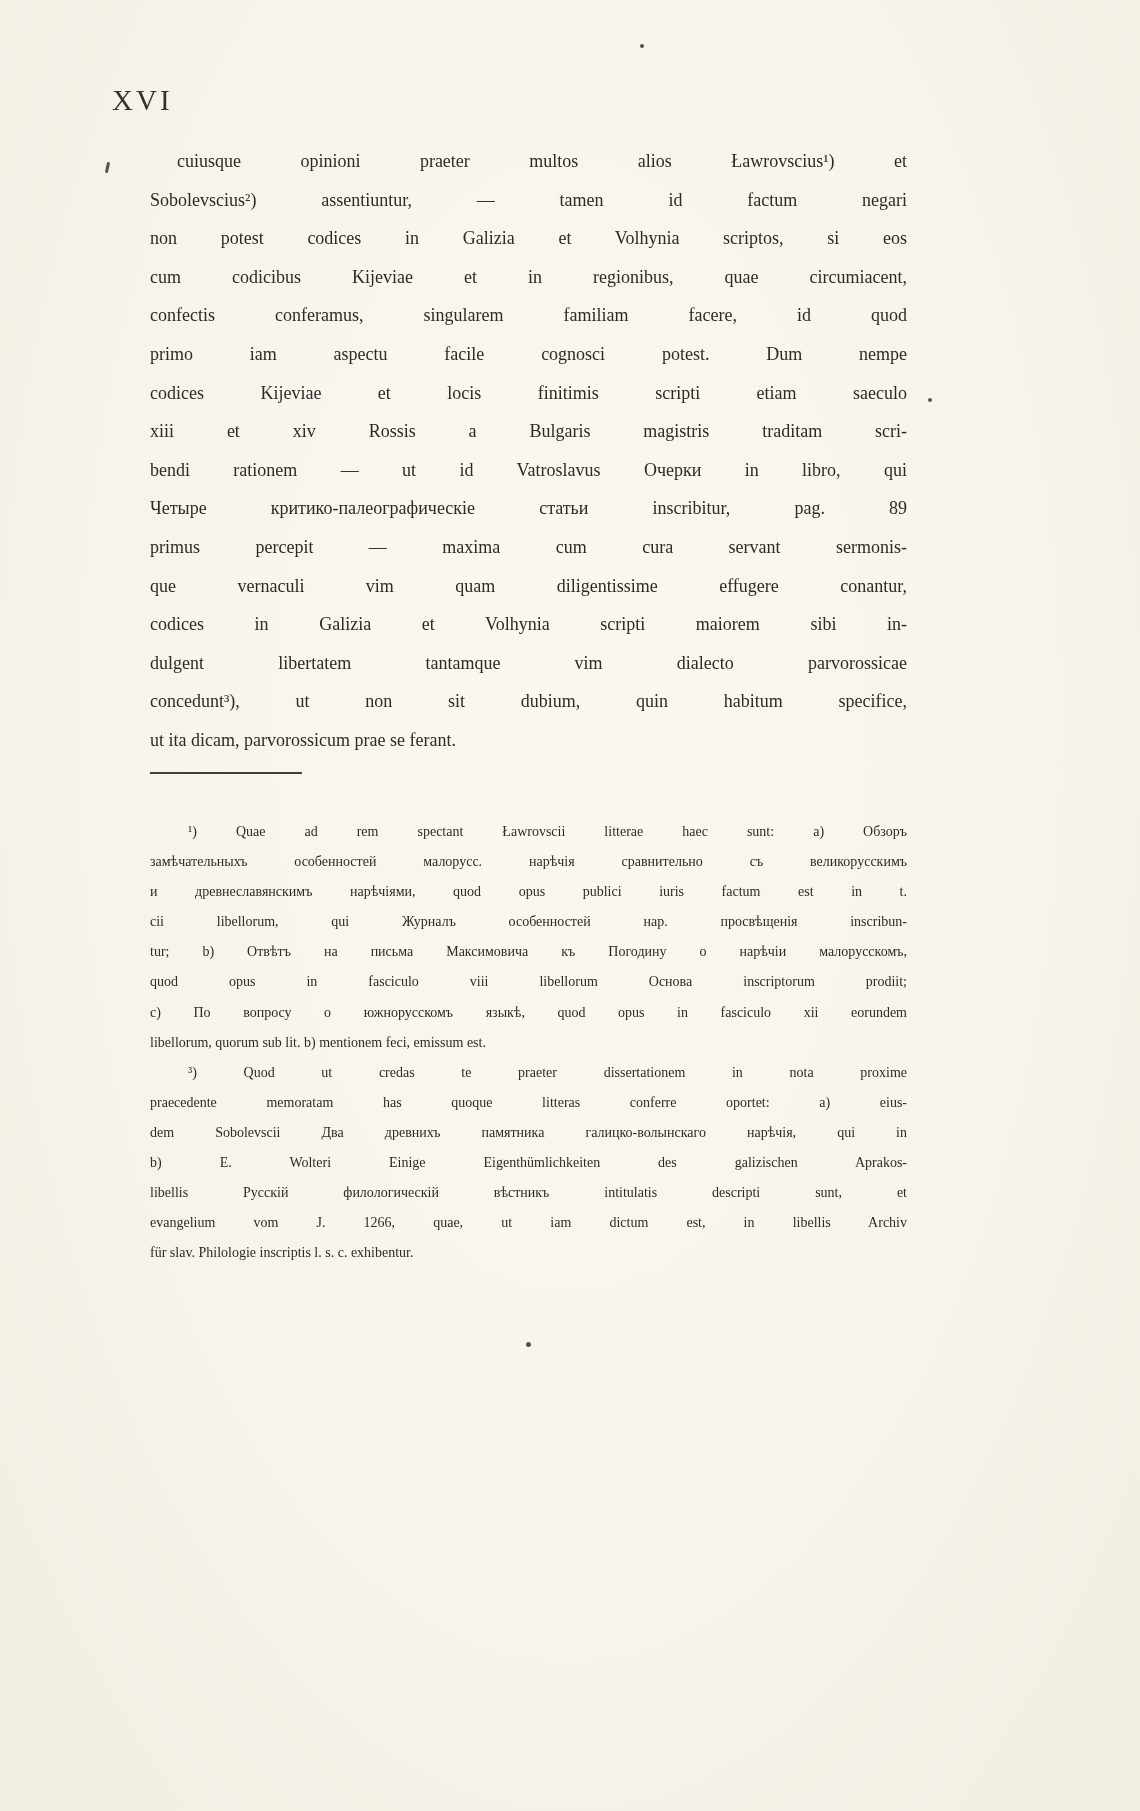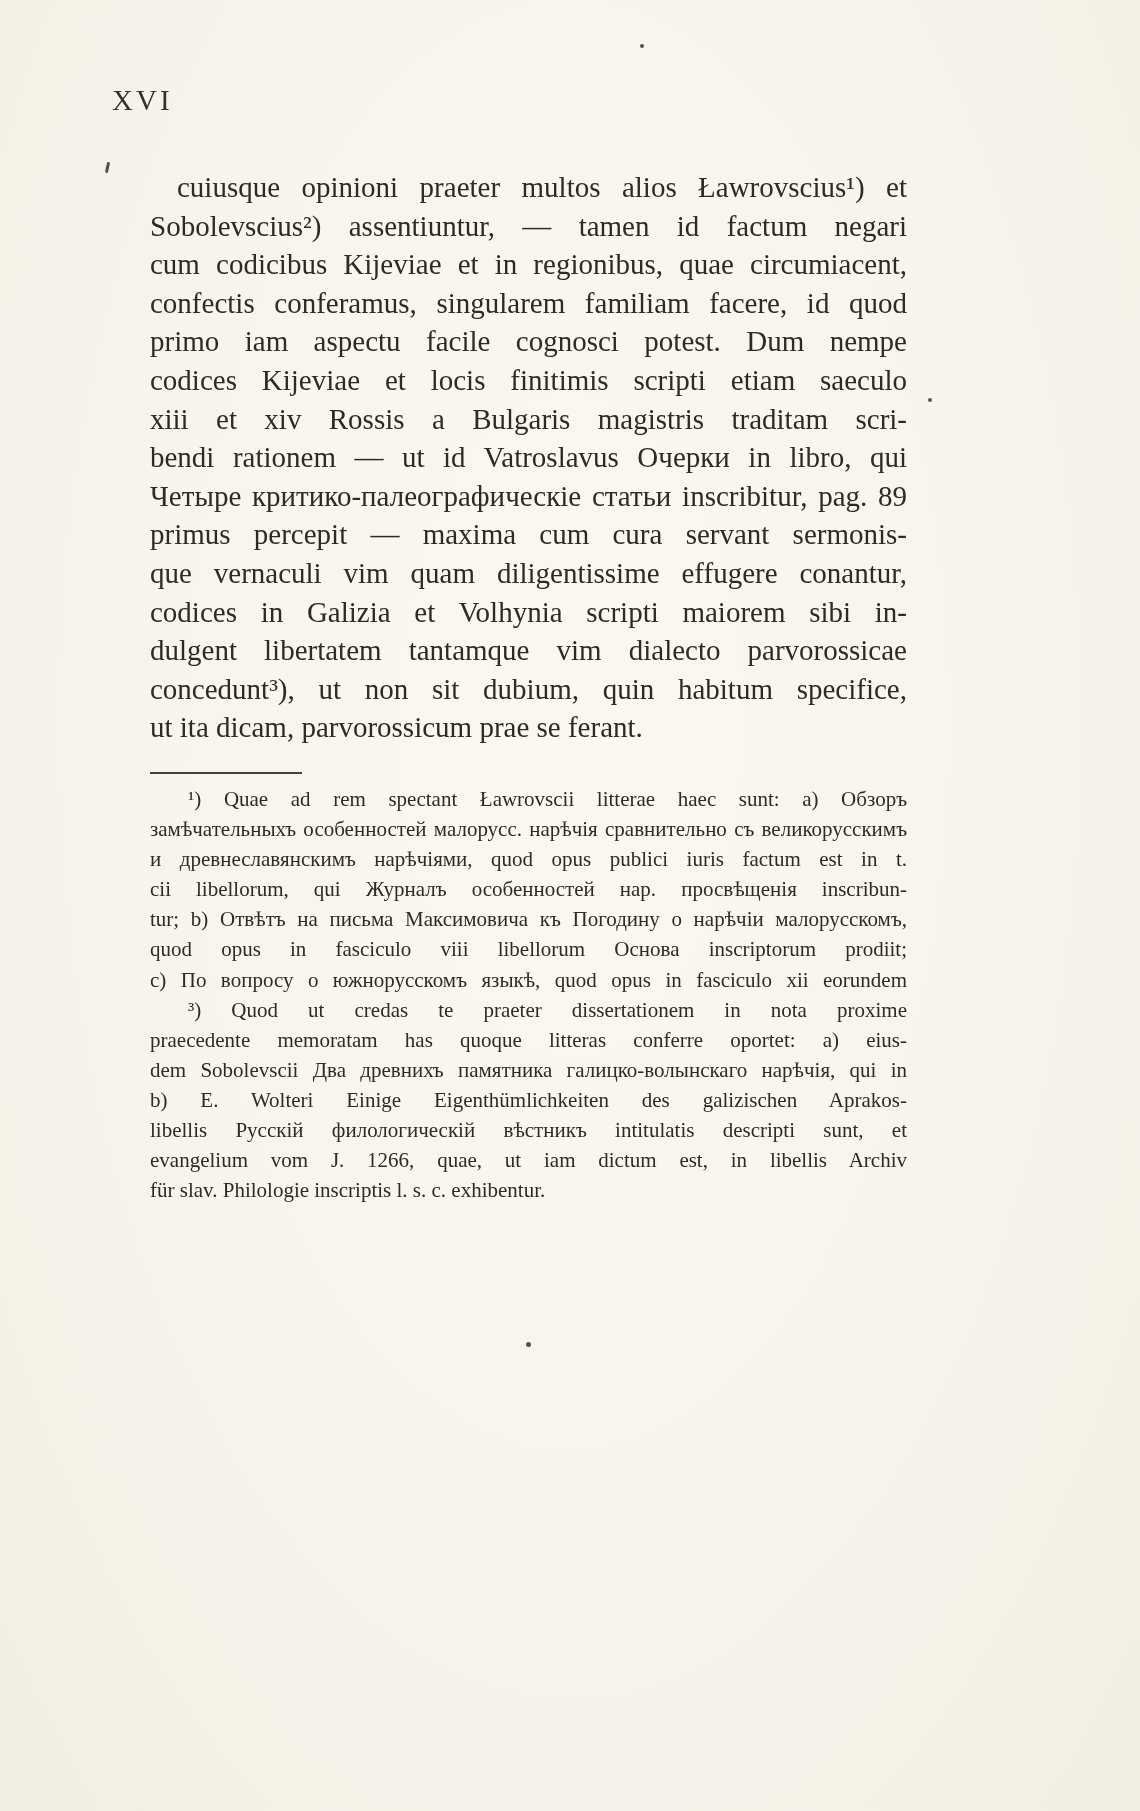--- a/index.html
+++ b/index.html
@@ -21,23 +21,23 @@
     position: absolute;
     left: 112px;
     top: 84px;
     font-size: 29px;
     letter-spacing: 3px;
     color: #35322d;
   }
   .body-text {
     position: absolute;
     left: 150px;
-    top: 168px;
+    top: 142px;
     width: 757px;
-    font-size: 29px;
+    font-size: 18px;
     line-height: 38.6px;
     color: #2e2b27;
   }
   .tline {
     text-align: justify;
     text-align-last: justify;
     white-space: normal;
   }
   .tline.last {
     text-align-last: left;
@@ -48,23 +48,23 @@
   .footnote-rule {
     position: absolute;
     left: 150px;
     top: 772px;
     width: 152px;
     border-top: 2px solid #43403a;
   }
   .footnotes {
     position: absolute;
     left: 150px;
-    top: 784px;
+    top: 817px;
     width: 757px;
-    font-size: 21px;
+    font-size: 14px;
     line-height: 30.1px;
     color: #2e2b27;
   }
   .footnote .tline.first {
     text-indent: 38px;
   }
   .artifact {
     position: absolute;
     background: #575249;
     border-radius: 50%;
@@ -77,20 +77,21 @@
 </head>
 <body>
 
 <div class="page">
 
   <div class="page-number">XVI</div>
 
   <div class="body-text">
       <div class="tline first">cuiusque opinioni praeter multos alios Ławrovscius¹) et</div>
       <div class="tline">Sobolevscius²) assentiuntur, — tamen id factum negari</div>
+      <div class="tline">non potest codices in Galizia et Volhynia scriptos, si eos</div>
       <div class="tline">cum codicibus Kijeviae et in regionibus, quae circumiacent,</div>
       <div class="tline">confectis conferamus, singularem familiam facere, id quod</div>
       <div class="tline">primo iam aspectu facile cognosci potest. Dum nempe</div>
       <div class="tline">codices Kijeviae et locis finitimis scripti etiam saeculo</div>
       <div class="tline">xiii et xiv Rossis a Bulgaris magistris traditam scri-</div>
       <div class="tline">bendi rationem — ut id Vatroslavus Очерки in libro, qui</div>
       <div class="tline">Четыре критико-палеографическіе статьи inscribitur, pag. 89</div>
       <div class="tline">primus percepit — maxima cum cura servant sermonis-</div>
       <div class="tline">que vernaculi vim quam diligentissime effugere conantur,</div>
       <div class="tline">codices in Galizia et Volhynia scripti maiorem sibi in-</div>
@@ -103,20 +104,21 @@
 
   <div class="footnotes">
     <div class="footnote">
         <div class="tline first">¹) Quae ad rem spectant Ławrovscii litterae haec sunt: a) Обзоръ</div>
         <div class="tline">замѣчательныхъ особенностей малорусс. нарѣчія сравнительно съ великорусскимъ</div>
         <div class="tline">и древнеславянскимъ нарѣчіями, quod opus publici iuris factum est in t.</div>
         <div class="tline">cii libellorum, qui Журналъ особенностей нар. просвѣщенія inscribun-</div>
         <div class="tline">tur; b) Отвѣтъ на письма Максимовича къ Погодину о нарѣчіи малорусскомъ,</div>
         <div class="tline">quod opus in fasciculo viii libellorum Основа inscriptorum prodiit;</div>
         <div class="tline">c) По вопросу о южнорусскомъ языкѣ, quod opus in fasciculo xii eorundem</div>
+        <div class="tline last">libellorum, quorum sub lit. b) mentionem feci, emissum est.</div>
       </div>
     <div class="footnote">
         <div class="tline first">³) Quod ut credas te praeter dissertationem in nota proxime</div>
         <div class="tline">praecedente memoratam has quoque litteras conferre oportet: a) eius-</div>
         <div class="tline">dem Sobolevscii Два древнихъ памятника галицко-волынскаго нарѣчія, qui in</div>
         <div class="tline">b) E. Wolteri Einige Eigenthümlichkeiten des galizischen Aprakos-</div>
         <div class="tline">libellis Русскій филологическій вѣстникъ intitulatis descripti sunt, et</div>
         <div class="tline">evangelium vom J. 1266, quae, ut iam dictum est, in libellis Archiv</div>
         <div class="tline last">für slav. Philologie inscriptis l. s. c. exhibentur.</div>
       </div>

